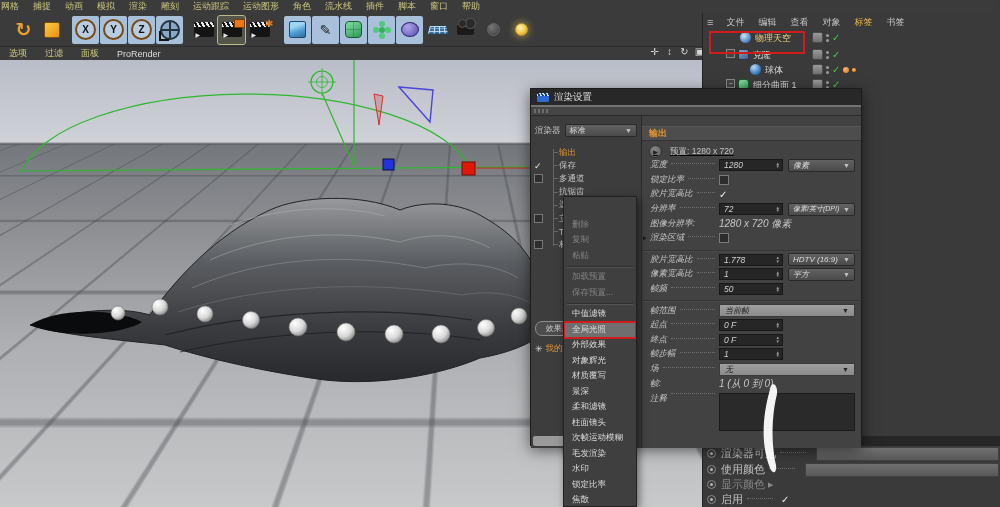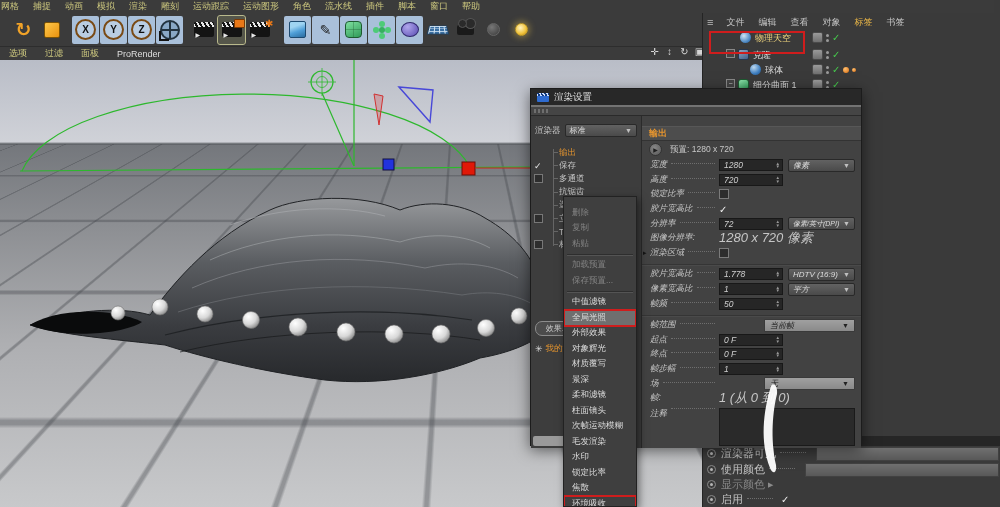--- a/index.html
+++ b/index.html
@@ -128,47 +128,47 @@
   .gut.box{width:7px;height:7px;background:#2d2d2d;border:1px solid #777;}
   #fxbtn{position:absolute;left:4px;top:205px;width:42px;height:13px;background:#4c4c4c;border:1px solid #8c8c8c;
      border-radius:7px;color:#cccccc;font-size:8px;display:flex;align-items:center;justify-content:center;}
   #mysettings{position:absolute;left:4px;top:227px;display:flex;align-items:center;width:56px;overflow:hidden;}
   #mysettings .spin{color:#d8d8d8;font-size:9px;margin-right:3px;}
   #mysettings .nm{color:#e8962e;font-size:8.5px;white-space:nowrap;}
   #leftbar{position:absolute;left:2px;top:320px;width:76px;height:10px;background:#9a9a9a;border-radius:2px;}
   #dlg-right{flex:1;background:#424242;position:relative;padding-top:10px;box-sizing:border-box;overflow:hidden;}
   #out-header{height:13px;background:#4d4d4d;border-top:1px solid #575757;border-bottom:1px solid #333;
      color:#e8962e;font-weight:bold;font-size:9px;display:flex;align-items:center;padding-left:7px;}
-  #preset-row{height:17px;display:flex;align-items:center;padding-left:7px;}
+  #preset-row{height:17px;display:flex;align-items:flex-end;padding-left:7px;text-decoration:underline;}
   #preset-row .pc{width:11px;height:11px;border-radius:50%;background:radial-gradient(circle at 40% 35%,#888,#555);
      border:1px solid #333;color:#1e1e1e;font-size:6px;display:flex;align-items:center;justify-content:center;margin-right:8px;}
   #preset-row .pt{color:#c6c6c6;font-size:8.5px;}
   .frow{display:flex;align-items:center;height:14.6px;padding:0 6px 0 8px;position:relative;font-style:italic;}
   .frow .flabel{color:#c6c6c6;font-size:8.5px;white-space:nowrap;}
   .frow .fdots{flex:1;border-bottom:1px dotted #6e6e6e;margin:0 4px 3px 4px;min-width:4px;}
   .frow .fsp{flex:1;}
   .frow .fctl{width:136px;flex:none;display:flex;align-items:center;}
   .inp{width:64px;height:12px;background:#262626;border:1px solid #181818;color:#cfcfcf;font-size:8.5px;
       display:flex;align-items:center;justify-content:space-between;padding:0 2px 0 4px;box-sizing:border-box;}
   .step{display:flex;flex-direction:column;line-height:3.4px;font-size:4.5px;color:#999;}
   .fctl .dd{flex:1;margin-left:5px;}
   .dd.small{font-size:7px;}
   .cycle{flex:1;height:13px;background:linear-gradient(#a0a0a0,#8a8a8a);border:1px solid #3a3a3a;color:#1c1c1c;
-      font-size:8px;display:flex;align-items:center;justify-content:space-between;padding:0 5px;box-sizing:border-box;border-radius:1px;margin-left:45px;}
+      font-size:8px;display:flex;align-items:center;justify-content:space-between;padding:0 5px;box-sizing:border-box;border-radius:1px;}
   .cycle .ar{color:#222;font-size:7px;}
-  .fval{color:#c6c6c6;font-size:13px;}
+  .fval{color:#c6c6c6;font-size:10px;}
   .fchkbox{width:8px;height:8px;background:#2d2d2d;border:1px solid #7a7a7a;}
   .fcheck{color:#efefef;font-size:10px;font-weight:bold;}
   .fsep{height:4px;border-bottom:1px solid #353535;box-shadow:0 1px 0 #4a4a4a;margin-bottom:2px;}
   .frow .lmark{position:absolute;left:1px;color:#141414;font-size:7px;}
   .frow.tarow{height:42px;align-items:flex-start;padding-top:2px;}
   .tarea{width:136px;height:38px;background:#2a2a2a;border:1px solid #1a1a1a;flex:none;box-sizing:border-box;}
   
   #ctxmenu{left:563px;top:196px;width:74px;height:311px;background:#3f3f3f;border:1px solid #222;
-     box-shadow:2px 3px 8px rgba(0,0,0,.5);z-index:30;box-sizing:border-box;overflow:hidden;padding-top:8px;}
+     box-shadow:2px 3px 8px rgba(0,0,0,.5);z-index:30;box-sizing:border-box;overflow:hidden;padding-top:20px;}
   .cmi{height:15.5px;display:flex;align-items:center;padding-left:8px;color:#dcdcdc;font-size:8.5px;white-space:nowrap;box-sizing:border-box;}
   .cmi.dis{color:#828282;}
   .cmi.hl{background:#6f6f6f;}
   .cmi.boxed{outline:2px solid #cf1d1d;outline-offset:-1px;}
   .cmsep{height:6px;position:relative;}
   .cmsep:before{content:"";position:absolute;left:3px;right:3px;top:2px;border-top:1px solid #2e2e2e;box-shadow:0 1px 0 #545454;}
   
   #comma{left:752px;top:380px;z-index:40;}
 </style>
 </head>
@@ -501,33 +501,20 @@
                   <span>▼</span>
                 </span>
               </span>
               <span class="dd">
                 <span>像素</span>
                 <span class="ar">▼</span>
               </span>
             </span>
           </div>
           <div class="frow">
-            <span class="flabel">高度</span>
-            <span class="fdots"></span>
-            <span class="fctl">
-              <span class="inp">
-                <span>720</span>
-                <span class="step">
-                  <span>▲</span>
-                  <span>▼</span>
-                </span>
-              </span>
-            </span>
-          </div>
-          <div class="frow">
             <span class="flabel">锁定比率</span>
             <span class="fdots"></span>
             <span class="fctl">
               <span class="fchkbox"></span>
             </span>
           </div>
           <div class="frow">
             <span class="flabel">胶片宽高比</span>
             <span class="fdots"></span>
             <span class="fctl">

